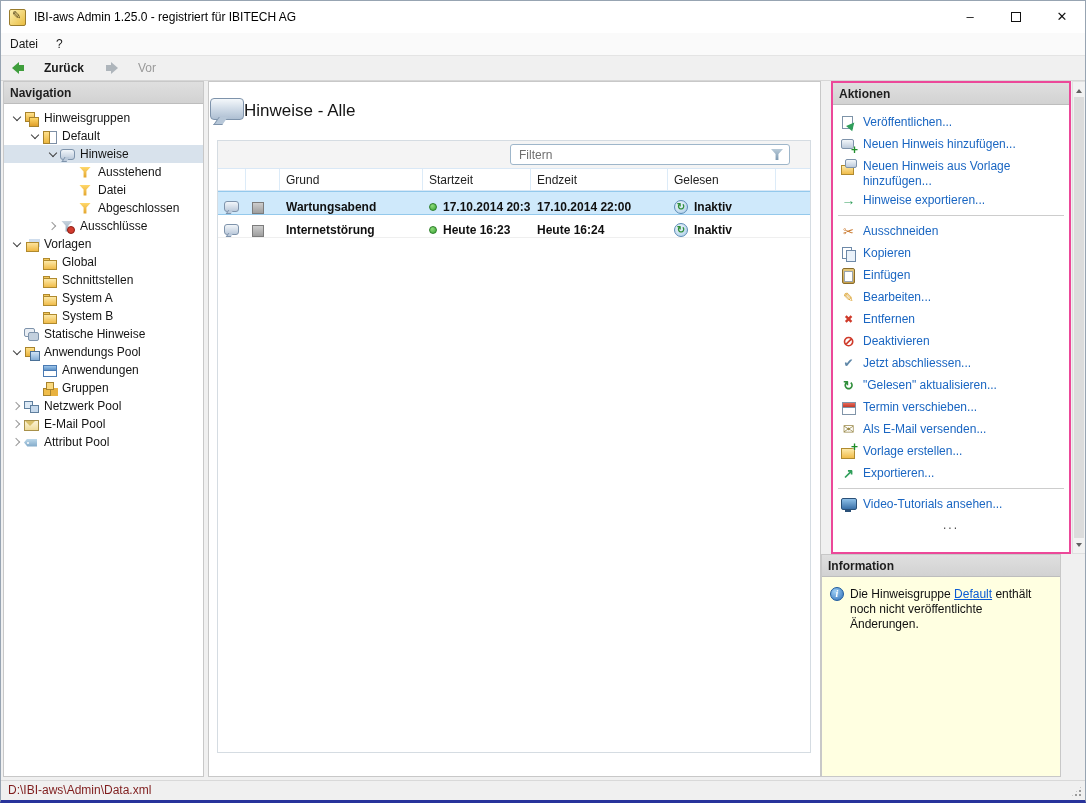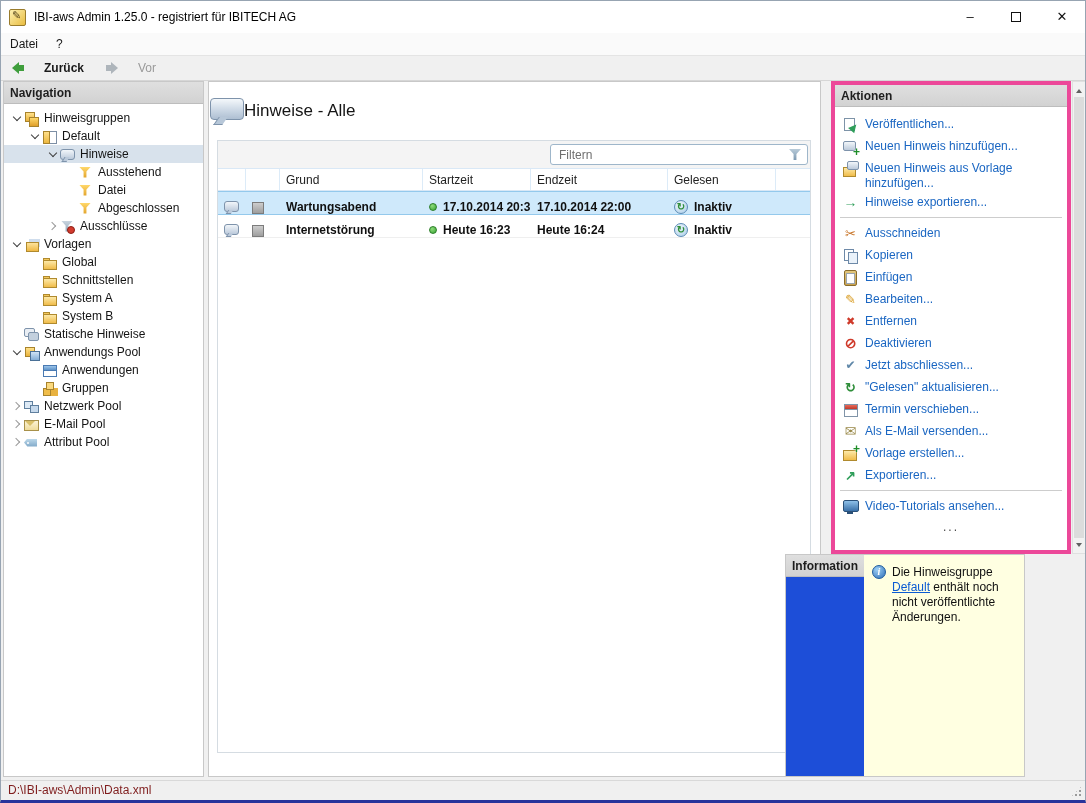--- a/index.html
+++ b/index.html
@@ -28,22 +28,22 @@
   .arr.left .stem{width:5px;height:6px;background:#3f9e3c}
   .arr.right .stem{width:5px;height:6px;background:#aeb5bb}
   .arr.right .head{border-right:0;border-left:7px solid #aeb5bb}
   .tool-btn b{font-weight:bold}
 
   
   .workspace{position:absolute;top:80px;left:0;right:0;bottom:20px;background:#f0f0f0}
   .panel-hdr{height:22px;background:linear-gradient(#dfdfdf,#d2d2d2);border-bottom:1px solid #bdbdbd;font-weight:bold;padding:4px 6px;color:#1e1e1e}
   .nav{position:absolute;left:2px;top:0;width:201px;bottom:3px;background:#fff;border:1px solid #c8c8c8}
   .center{position:absolute;left:207px;top:0;width:613px;bottom:3px;background:#fff;border:1px solid #c8c8c8}
-  .actions{position:absolute;left:830px;top:0;width:240px;height:473px;background:#fff;border:4px solid #ec4899}
-  .infopanel{position:absolute;left:784px;top:473px;width:240px;bottom:3px;border:1px solid #c8c8c8;background:#1d4ed8;display:flex;}
+  .actions{position:absolute;left:830px;top:0;width:240px;height:473px;background:#fff;border:2px solid #ec4899}
+  .infopanel{position:absolute;left:820px;top:473px;width:240px;bottom:3px;border:1px solid #c8c8c8;background:#eab308;display:flex;flex-direction:column}
   .vscroll{position:absolute;left:1071px;top:0;width:14px;height:473px;background:#f2f2f2;border:1px solid #e0e0e0}
   .vs-btn{position:absolute;left:0;right:0;height:14px;display:flex;align-items:center;justify-content:center;cursor:pointer}
   .vs-btn.up{top:0}.vs-btn.down{bottom:0}
   .tri-up{width:0;height:0;border:3px solid transparent;border-bottom:4px solid #616161}
   .tri-down{width:0;height:0;border:3px solid transparent;border-top:4px solid #616161}
   .vs-thumb{position:absolute;left:1px;right:1px;top:15px;bottom:15px;background:#dcdcdc}
 
   
   .tree{padding-top:5px}
   .trow{display:flex;align-items:center;height:18px;cursor:pointer;white-space:nowrap}
@@ -83,21 +83,21 @@
   .i-tag::after{content:"";position:absolute;left:3px;top:7px;width:2px;height:2px;border-radius:50%;background:#fff}
 
   
   .center-title{position:absolute;top:15px;left:1px;display:flex;align-items:center;gap:2px;height:28px}
   .hdr-bubble{width:32px;height:26px;position:relative}
   .hdr-bubble::before{content:"";position:absolute;left:0;top:0;width:32px;height:20px;border-radius:4px;background:linear-gradient(#f4f8fb 0%,#ccd8e5 55%,#aebfd2 100%);border:1px solid #7e93ab}
   .hdr-bubble::after{content:"";position:absolute;left:6px;top:19px;width:8px;height:7px;background:#b7c7d8;border-left:1px solid #7e93ab;border-bottom:1px solid #7e93ab;transform:skewX(-35deg)}
   .center-title-text{font-size:17px;color:#151515}
   .listbox{position:absolute;left:8px;right:9px;top:58px;bottom:23px;border:1px solid #d5dce2;background:#fff}
   .filterband{height:27px;background:#f4f4f4;position:relative}
-  .filterwrap{position:absolute;right:2px;top:3px;width:258px;height:21px}
+  .filterwrap{position:absolute;right:20px;top:3px;width:280px;height:21px}
   .filterinput{width:100%;height:100%;border:1px solid #9eb6ca;border-radius:3px;padding:0 24px 0 8px;font:12px "Liberation Sans",sans-serif;color:#222;background:#fff;outline:none}
   .filterinput::placeholder{color:#6f6f6f}
   .filter-funnel{position:absolute;right:7px;top:5px;width:12px;height:11px;background:linear-gradient(#b9cbd9,#7e9ab2);clip-path:polygon(0 0,100% 0,62% 45%,62% 100%,38% 100%,38% 45%)}
   .thead{display:flex;height:23px;border-top:1px solid #d9e8f6;border-bottom:1px solid #d9e8f6;background:#fff}
   .th{padding-left:6px;display:flex;align-items:center;border-right:1px solid #dcebf8;color:#222}
   .c0{width:28px;flex:0 0 28px}.c1{width:34px;flex:0 0 34px}.c2{width:143px;flex:0 0 143px}
   .c3{width:108px;flex:0 0 108px}.c4{width:137px;flex:0 0 137px}.c5{width:108px;flex:0 0 108px}.c6{flex:1;border-right:none!important}
   .trowt{display:flex;height:23px;align-items:flex-end;font-weight:bold;color:#101010;cursor:pointer}
   .trowt.sel{background:#cfe9fb;border-top:1px solid #94c9ec;border-bottom:1px solid #94c9ec;height:24px}
   .trowt.alt{border-bottom:1px solid #efefef}

